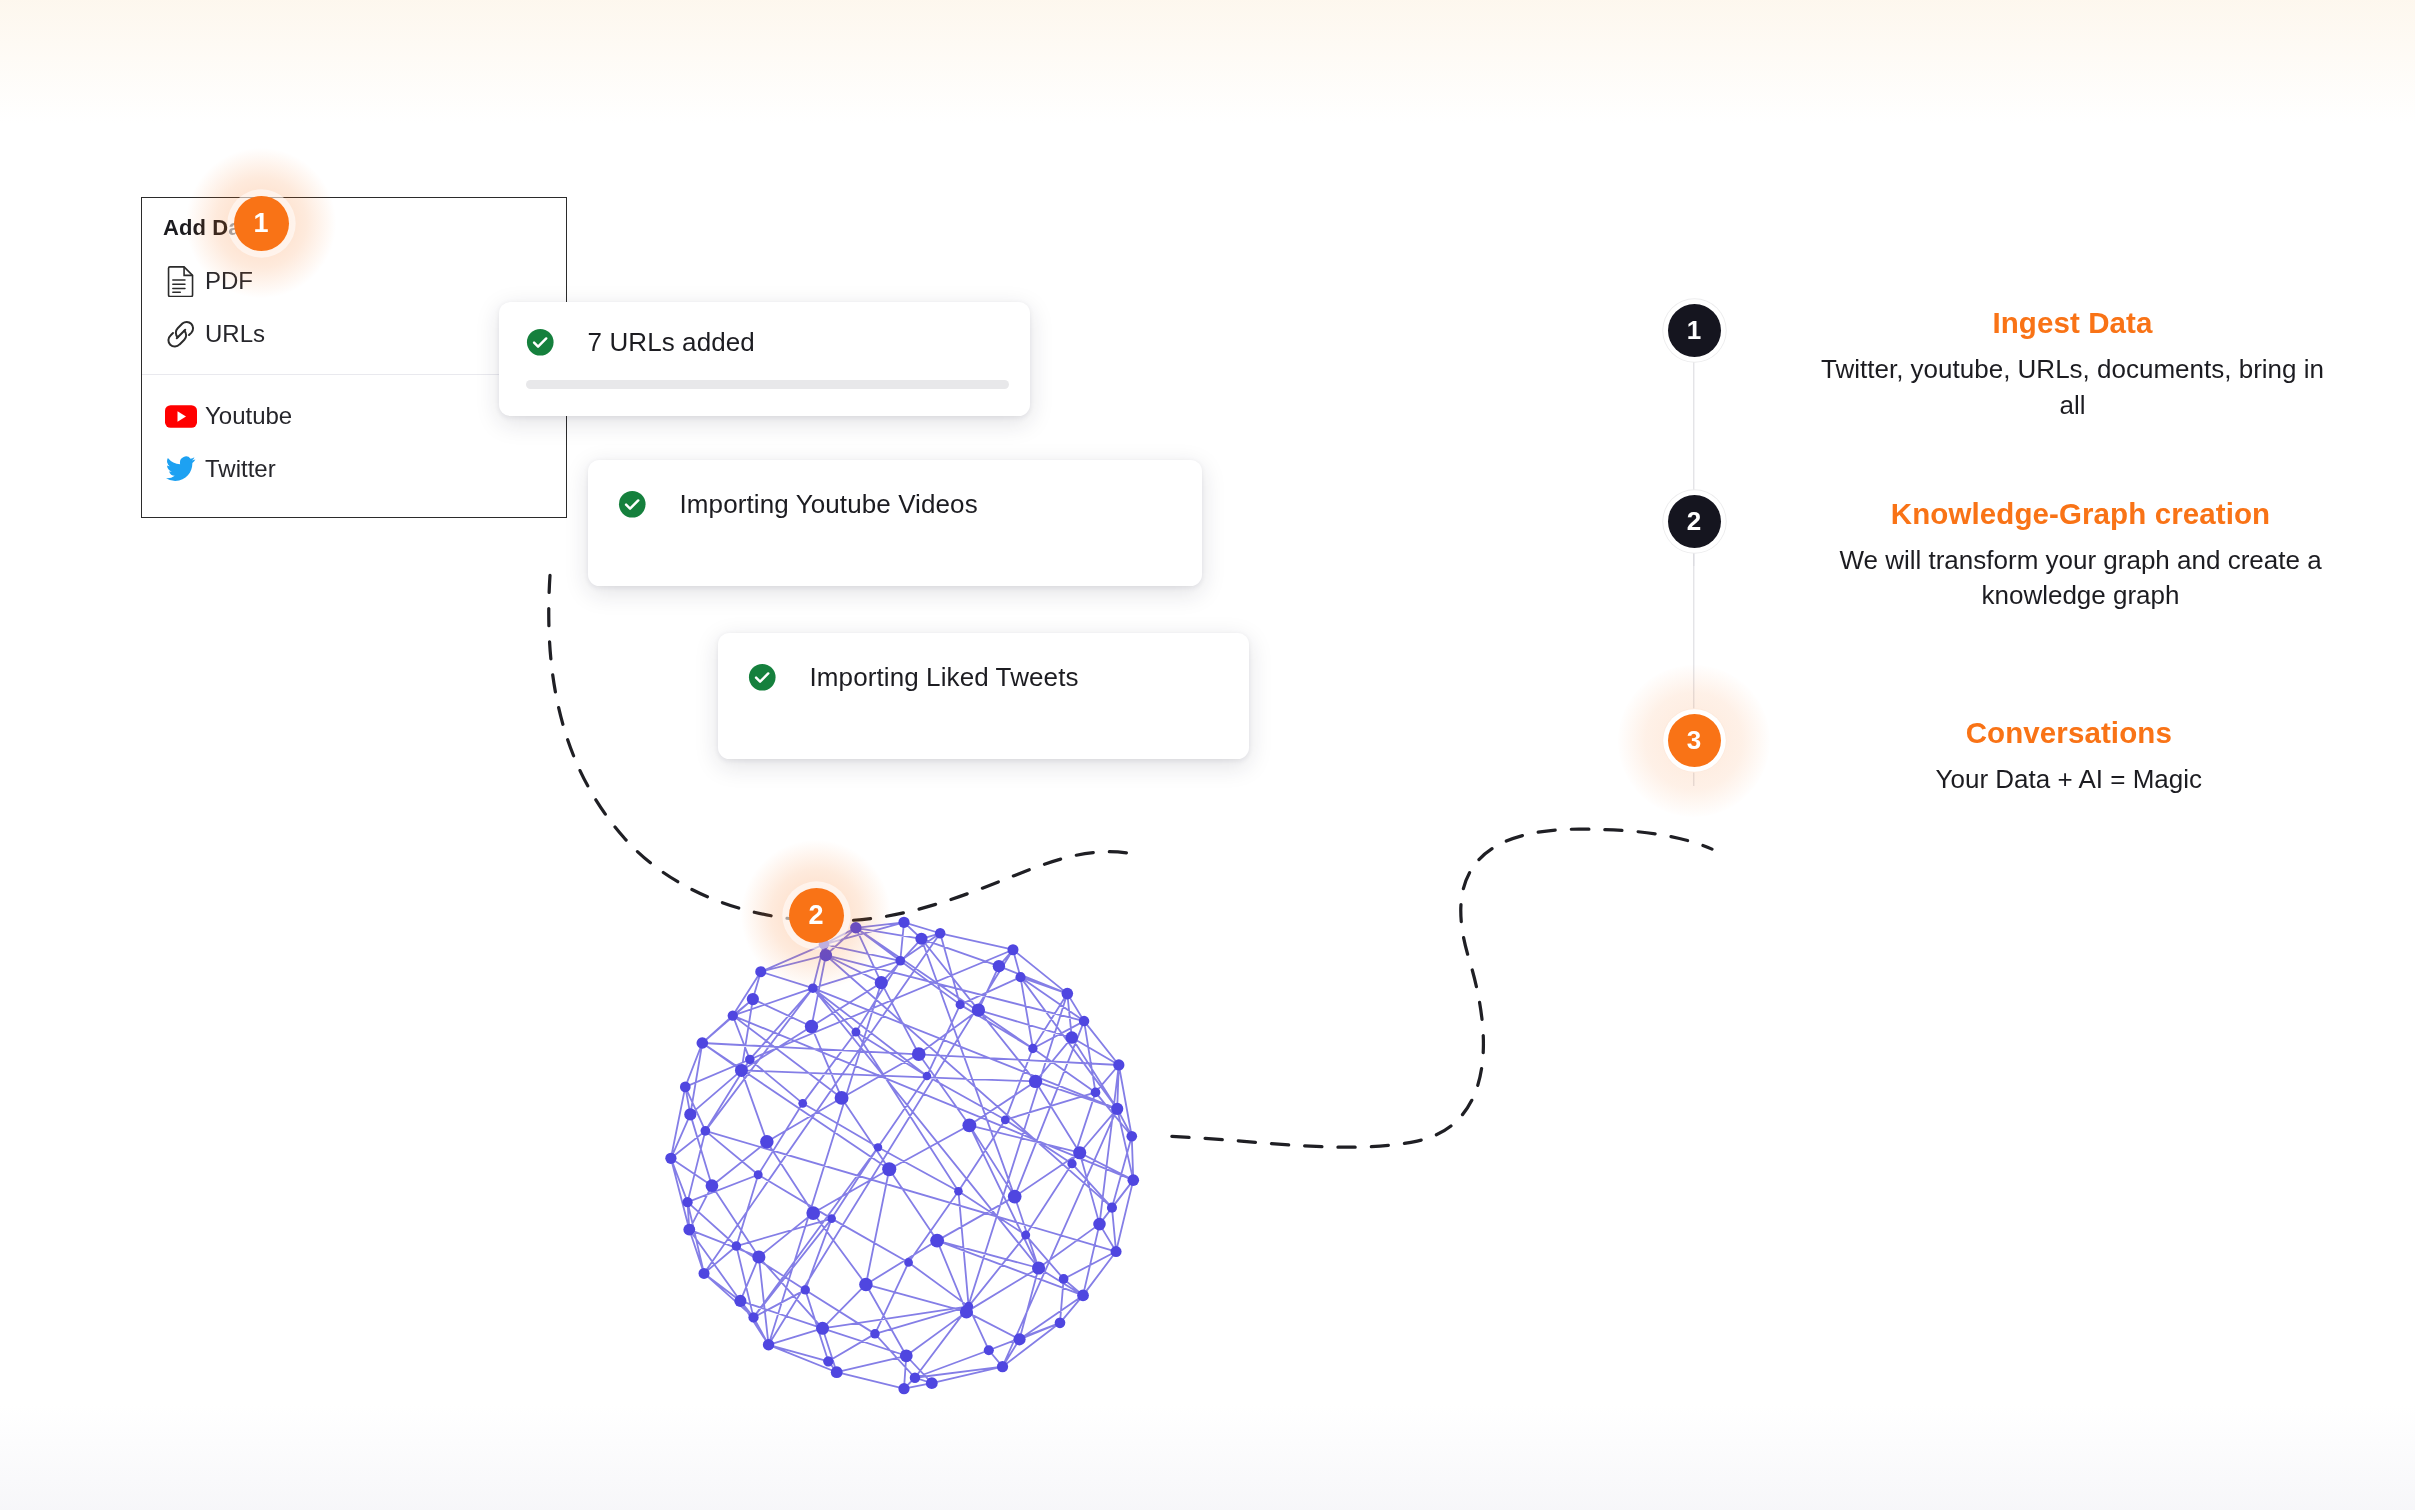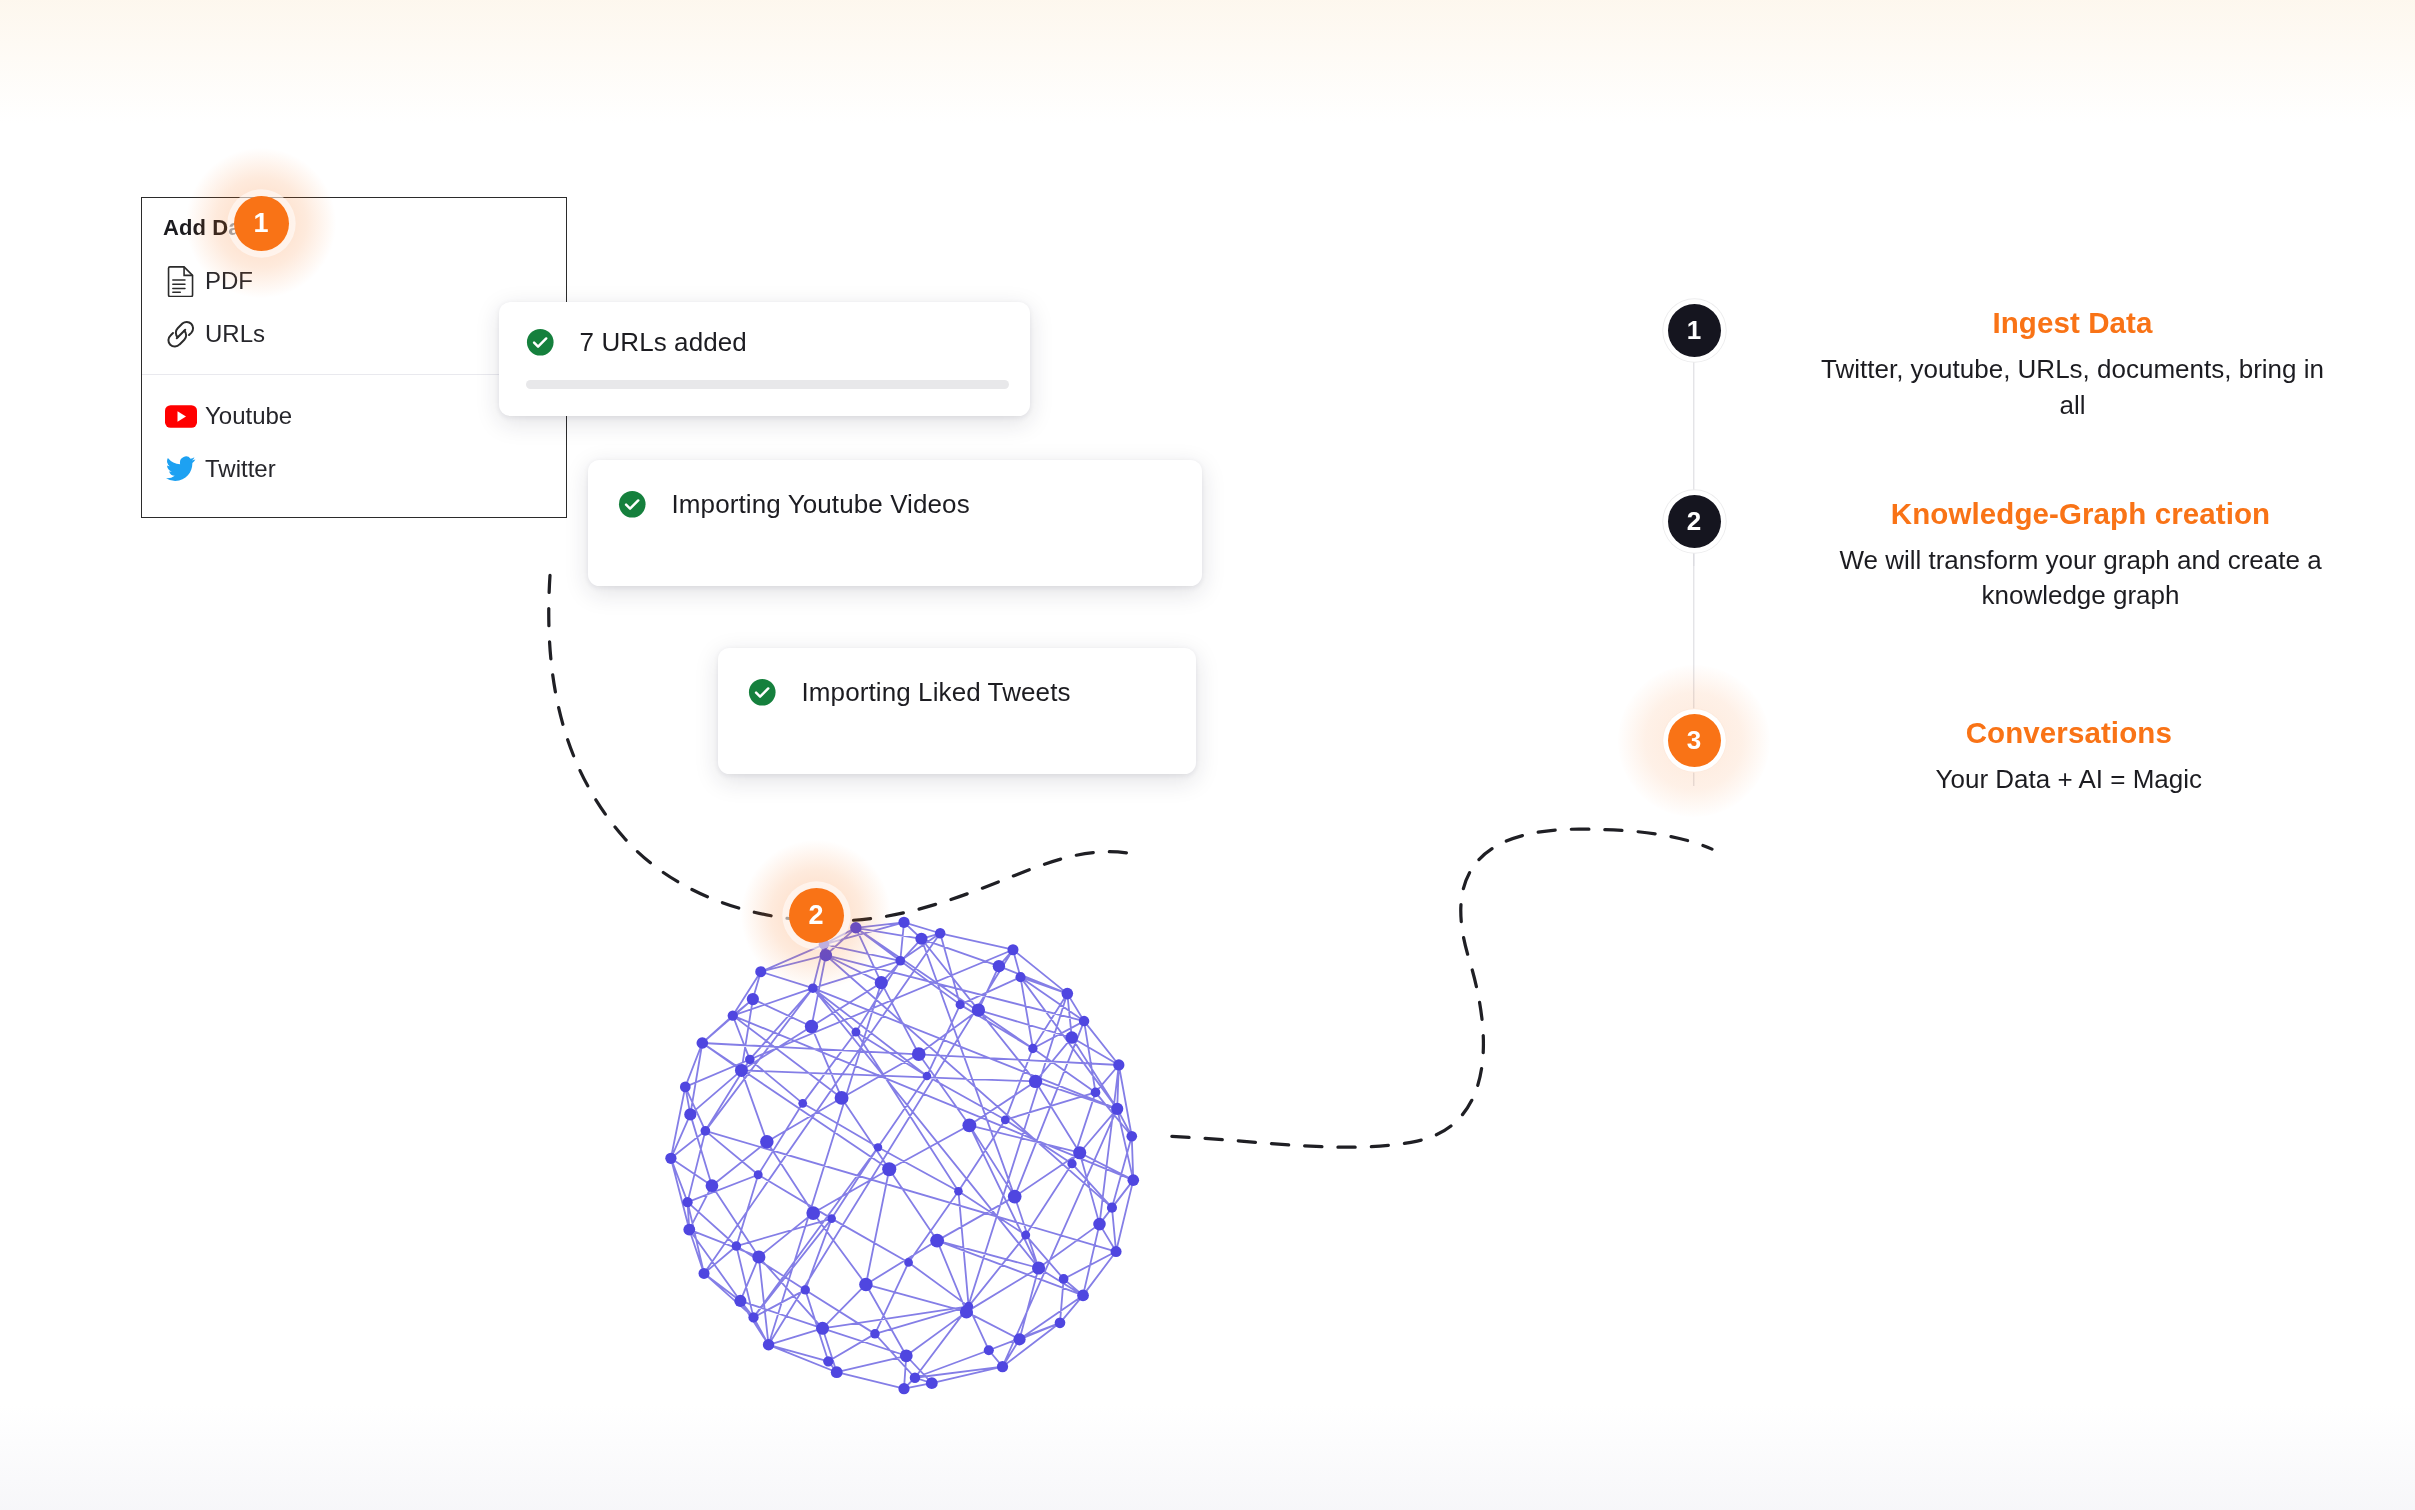--- a/index.html
+++ b/index.html
@@ -87,23 +87,23 @@
   .toast {
     position: absolute;
     background: #ffffff;
     border-radius: 11.4px;
     box-shadow: 0 6.7px 25px rgba(30,32,56,0.13), 0 1.9px 5.7px rgba(30,32,56,0.07);
     box-sizing: border-box;
     z-index: 7;
   }
   #toast-urls   { left: 499px; top: 302px;  width: 531px; height: 114px; padding: 25px 0 0 27px; }
   #toast-youtube{ left: 588px; top: 460px;  width: 614px; height: 126px; padding: 28.5px 0 0 30px; }
-  #toast-tweets { left: 718px; top: 648px;  width: 478px; height: 126px; padding: 28.5px 0 0 30px; }
-
-  .toast-row { display: flex; align-items: center; gap: 25px; }
+  #toast-tweets { left: 718px; top: 633px;  width: 531px; height: 126px; padding: 28.5px 0 0 30px; }
+
+  .toast-row { display: flex; align-items: center; gap: 33px; }
   .toast-text { font-size: 26px; color: #1c1c21; letter-spacing: 0.1px; }
   .check-icon { width: 28.5px; height: 28.5px; flex: 0 0 28.5px; }
   .toast-progress {
     position: absolute;
     left: 27px; right: 21px; bottom: 27px;
     height: 8.6px; border-radius: 4.8px;
     background: #e8e8ea;
   }
 
   

